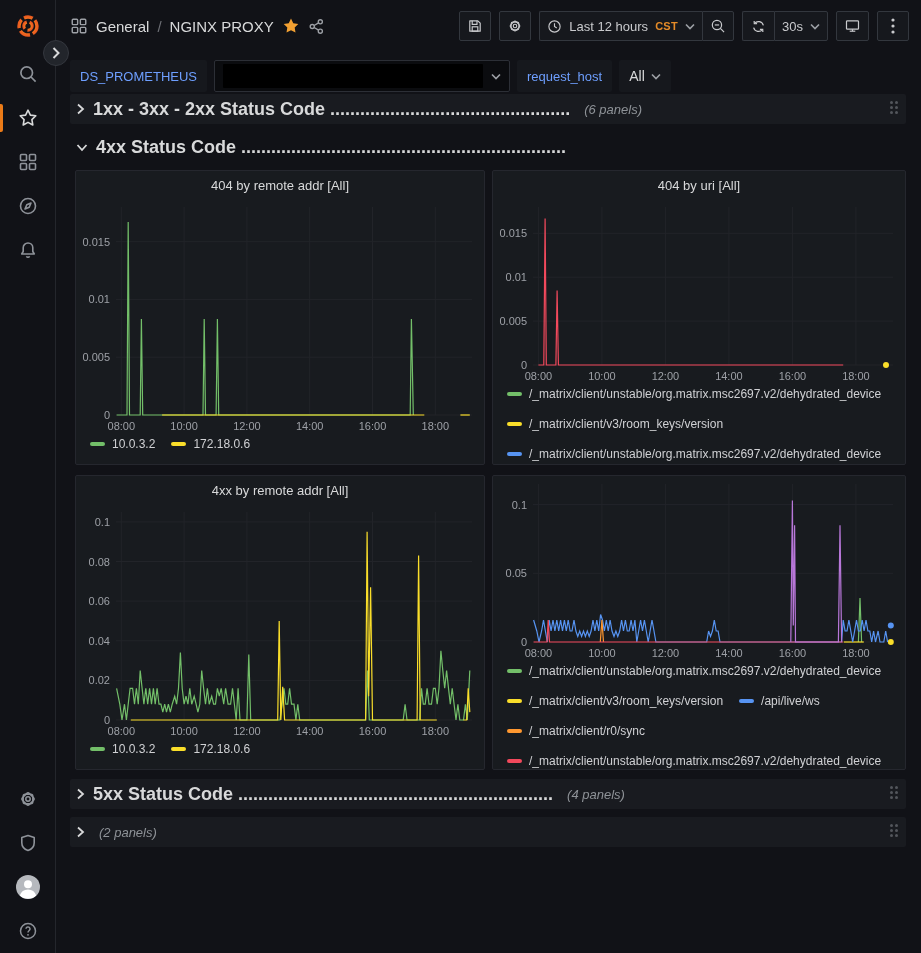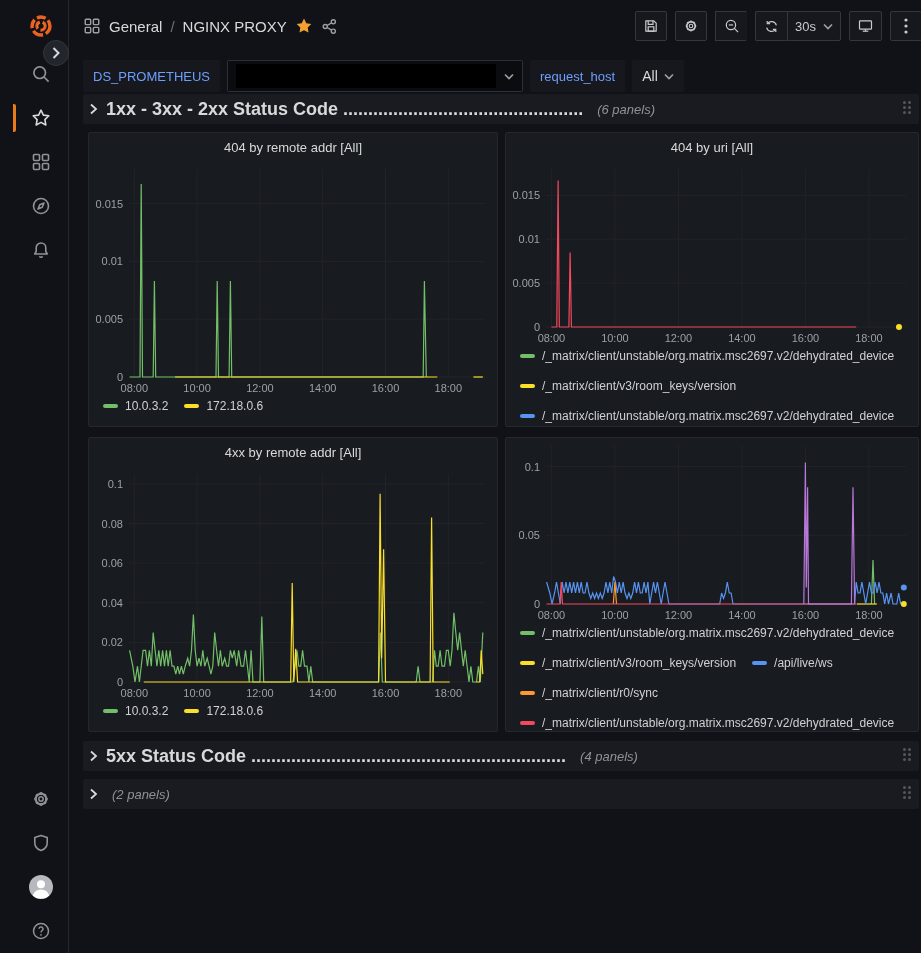--- a/index.html
+++ b/index.html
@@ -1,17 +1,17 @@
 <!DOCTYPE html>
 <html><head>
 <meta charset="utf-8">
 <style>
   * { margin:0; padding:0; box-sizing:border-box; }
   html,body { width:921px; height:953px; background:#111217; font-family:"Liberation Sans", sans-serif; color:#d8d9da; overflow:hidden; }
-  .app { display:flex; width:921px; height:953px;padding-left:13px; }
+  .app { display:flex; width:921px; height:953px; }
 
   
   .sidebar { width:56px; height:953px; background:#111217; border-right:1px solid #24262c; display:flex; flex-direction:column; align-items:center; position:relative; flex-shrink:0; }
   .side-icon { width:56px; height:44px; display:flex; align-items:center; justify-content:center; color:#8e9299; position:relative; cursor:pointer; }
   .side-icon.logo { height:52px; }
   .side-icon .active-bar { position:absolute; left:0; top:8px; width:3px; height:28px; background:#eb7b18; border-radius:0 2px 2px 0; }
   .side-spacer { flex:1; }
   .expand-btn { position:absolute; top:40px; left:43px; width:26px; height:26px; border-radius:50%; background:#22252b; border:1px solid #34373e; color:#d8d9da; display:flex; align-items:center; justify-content:center; font-size:14px; z-index:5; cursor:pointer; }
 
   
@@ -173,20 +173,31 @@
           </svg>
         </button>
         <button class="tbtn">
           <svg width="16" height="16" viewBox="0 0 20 20" fill="none" stroke="#c9cacd" stroke-width="1.4">
             <rect x="5.2" y="5.2" width="9.6" height="9.6" rx="2"></rect>
             <rect x="5.2" y="5.2" width="9.6" height="9.6" rx="2" transform="rotate(45 10 10)"></rect>
             <circle cx="10" cy="10" r="2.2"></circle>
           </svg>
         </button>
         <div class="tgroup">
+          <button class="tbtn">
+            <svg width="15" height="15" viewBox="0 0 20 20" fill="none" stroke="#c9cacd" stroke-width="1.5">
+              <circle cx="10" cy="10" r="7.5"></circle>
+                <path d="M10 5.5V10l3 2"></path>
+            </svg>
+            <span>Last 12 hours</span>
+            <span class="tz">CST</span>
+            <svg class="caret" width="10" height="7" viewBox="0 0 10 7" fill="none" stroke="#9da0a6" stroke-width="1.6">
+                <polyline points="1,1.5 5,5.5 9,1.5"></polyline>
+              </svg>
+          </button>
           <button class="tbtn">
             <svg width="16" height="16" viewBox="0 0 20 20" fill="none" stroke="#c9cacd" stroke-width="1.5">
               <circle cx="8.7" cy="8.7" r="5.8"></circle>
                 <line x1="13" y1="13" x2="17.6" y2="17.6"></line>
                 <line x1="6" y1="8.7" x2="11.4" y2="8.7"></line>
             </svg>
           </button>
         </div>
         <div class="tgroup">
           <button class="tbtn">
@@ -251,20 +262,28 @@
         <span class="row-handle">
             <i></i>
             <i></i>
             <i></i>
             <i></i>
             <i></i>
             <i></i>
           </span>
       </div>
 
+      <div class="dash-row">
+        <span class="chev">
+            <svg width="12" height="9" viewBox="0 0 12 8" fill="none" stroke="#d8d9da" stroke-width="1.8">
+              <polyline points="1.5,1.5 6,6.5 10.5,1.5"></polyline>
+            </svg>
+          </span>
+        <span class="row-title">4xx Status Code .................................................................</span>
+      </div>
 
       <div class="panel-grid">
         <div class="panel">
           <div class="panel-title">404 by remote addr [All]</div>
           <svg class="chart" width="406" height="236">
               <line x1="45.3" y1="8" x2="45.3" y2="216" stroke="#222429"></line>
               <line x1="108.1" y1="8" x2="108.1" y2="216" stroke="#222429"></line>
               <line x1="170.9" y1="8" x2="170.9" y2="216" stroke="#222429"></line>
               <line x1="233.7" y1="8" x2="233.7" y2="216" stroke="#222429"></line>
               <line x1="296.5" y1="8" x2="296.5" y2="216" stroke="#222429"></line>

